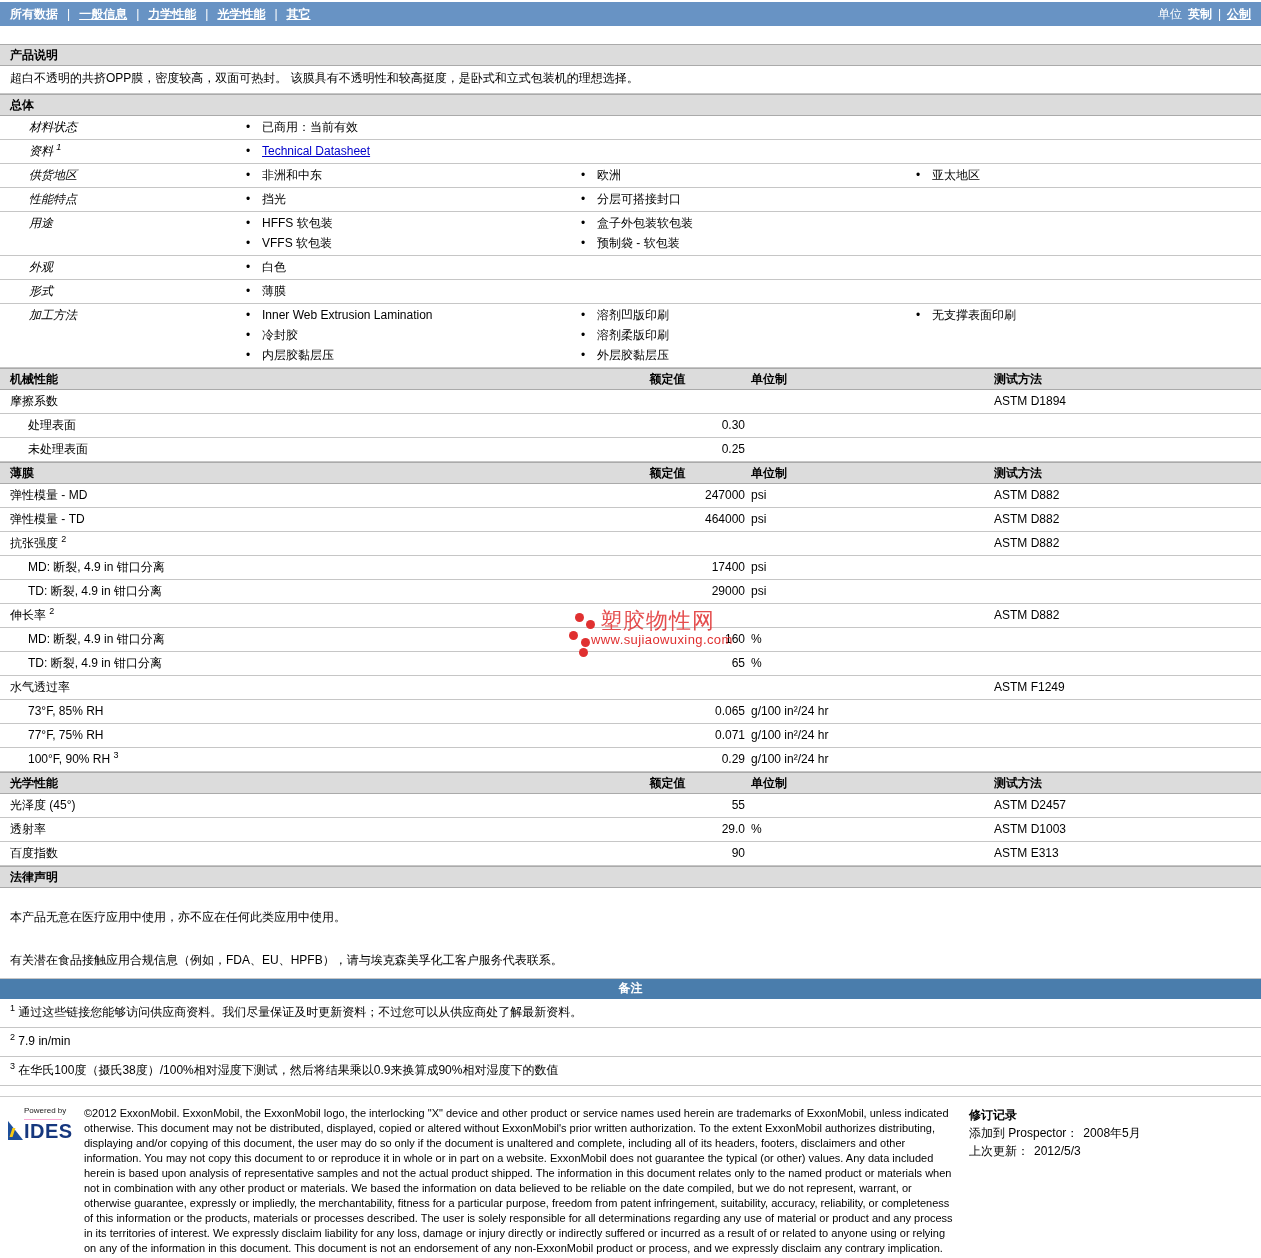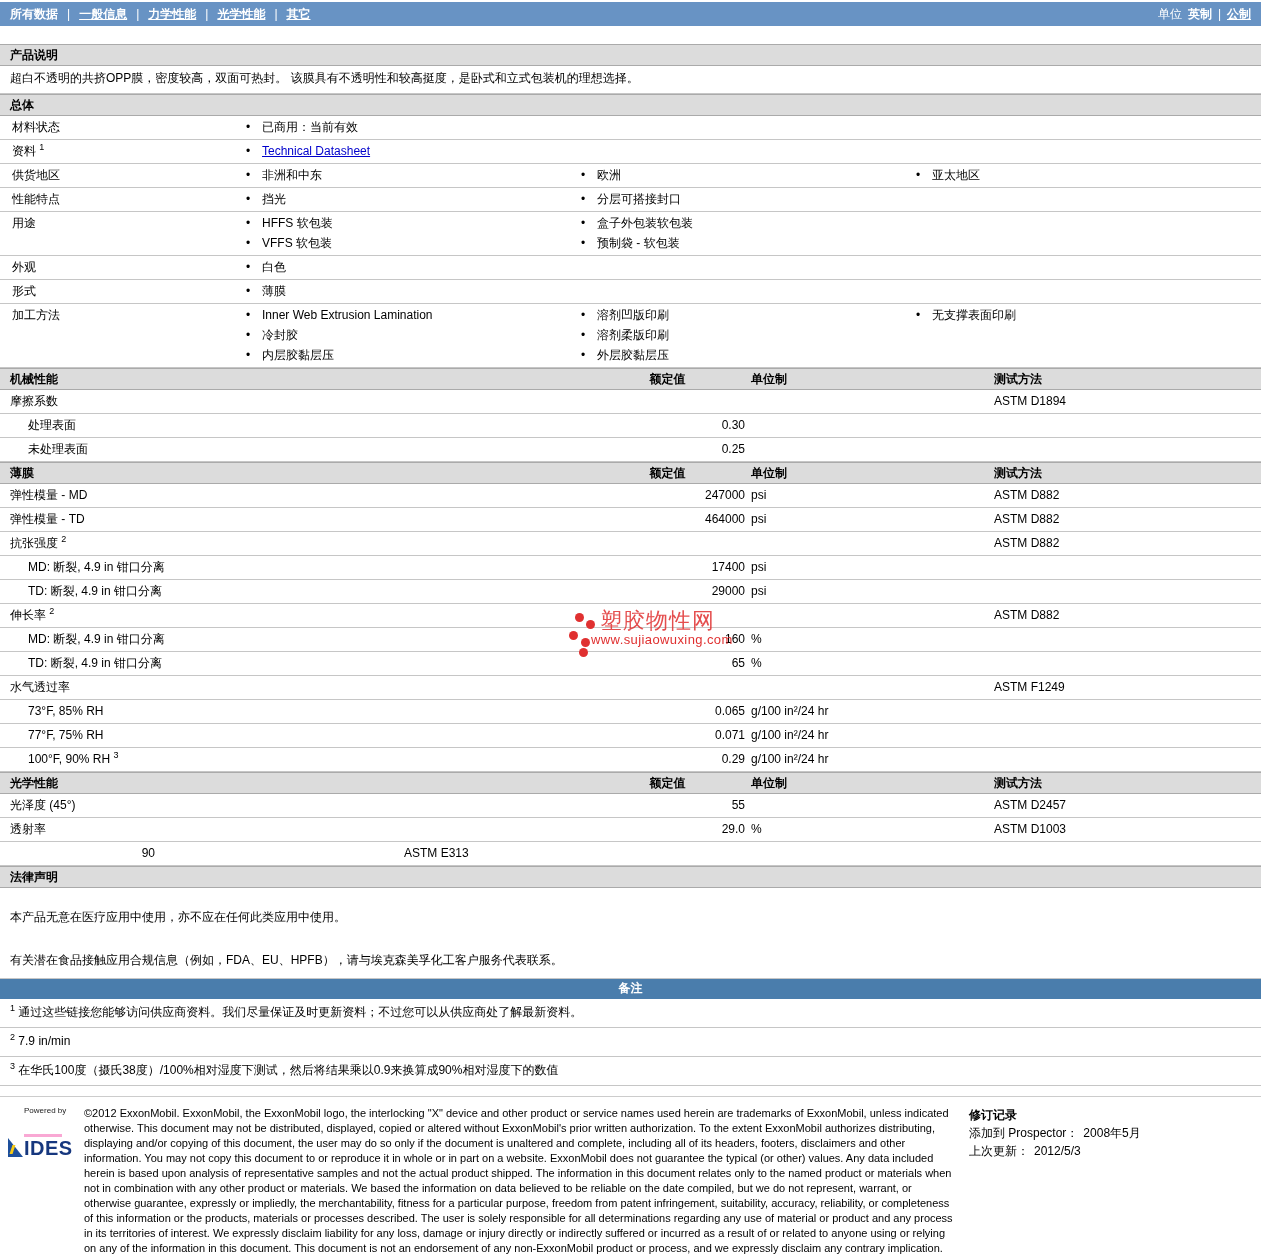--- a/index.html
+++ b/index.html
@@ -26,21 +26,21 @@
   .unit-alt { color:#fff; text-decoration:underline; cursor:pointer; }
 
   
   .section-header { background:var(--header-gray,#DCDCDC); font-weight:bold;
     padding:3px 10px 2px; border-top:1px solid #aaa; border-bottom:1px solid #aaa; }
 
   .text-row { padding:5px 10px 7px; border-bottom:1px solid #c6c6c6; }
 
   
   .gen-row { display:flex; border-bottom:1px solid #c6c6c6; padding:4px 0; }
-  .gen-label { width:246px; padding-left:12px; flex:none; }
+  .gen-label { width:246px; padding-left:29px; flex:none;font-style:italic; }
   .gen-cols { display:flex; flex:1; align-items:flex-start; }
   .gen-col { flex:none; }
   .gen-col.c0 { width:335px; }
   .gen-col.c1 { width:335px; }
   .gen-col.c2 { flex:1; }
   .bullet-item { display:flex; margin-bottom:5px; }
   .gen-col .bullet-item:last-child { margin-bottom:0; }
   .bullet { width:16px; flex:none; }
   .ds-link { color:#0000CC; text-decoration:underline; cursor:pointer; }
 
@@ -66,22 +66,22 @@
   .legal-box p + p { margin-top:28px; }
 
   
   .notes-banner { background:var(--banner-blue,#4A7DAC); color:#fff; font-weight:bold;
     text-align:center; padding:2px 0 3px; }
   .note-row { border-bottom:1px solid #c6c6c6; padding:6px 10px 7px; }
 
   
   .footer { display:flex; margin-top:10px; border-top:1px solid #ccc; padding:9px 8px 6px; }
   .ides { width:66px; flex:none; margin-right:10px; cursor:pointer; }
-  .pb { font-size:8px; line-height:9px; color:#222; border-bottom:3px solid #f9a8d4;
-    padding-bottom:19px; margin-left:16px; white-space:nowrap; width:38px; }
+  .pb { font-size:8px; line-height:9px; color:#222; border-bottom:1px solid #f9a8d4;
+    padding-bottom:4px; margin-left:16px; white-space:nowrap; width:38px; }
   .ides-row { display:flex; align-items:flex-end; margin-top:1px; }
   .tri { width:0; height:0; border-bottom:19px solid #1D4F9C; border-right:15px solid transparent;
     position:relative; flex:none; }
   .tri::after { content:""; position:absolute; left:3px; top:7px; width:3px; height:9px;
     background:#F6C913; transform:skewX(-18deg); }
   .ides-text { font-weight:bold; color:#16377E; font-size:20px; letter-spacing:0.5px;
     margin-left:1px; line-height:17px; }
   .footer-legal { flex:1; font-size:11px; line-height:15px; padding-right:14px; }
   .revision { width:284px; flex:none; line-height:18px; }
   .rev-h { font-weight:bold; }
@@ -407,20 +407,21 @@
         <span class="pr-unit"></span>
         <span class="pr-method">ASTM D2457</span>
       </div>
       <div class="prop-row">
         <span class="pr-name">透射率</span>
         <span class="pr-value">29.0</span>
         <span class="pr-unit">%</span>
         <span class="pr-method">ASTM D1003</span>
       </div>
       <div class="prop-row">
+        <span class="pr-name">百度指数</span>
         <span class="pr-value">90</span>
         <span class="pr-unit"></span>
         <span class="pr-method">ASTM E313</span>
       </div>
     </div>
 
   <div class="section-header">法律声明</div>
   <div class="legal-box">
     <p>本产品无意在医疗应用中使用，亦不应在任何此类应用中使用。</p>
     <p>有关潜在食品接触应用合规信息（例如，FDA、EU、HPFB），请与埃克森美孚化工客户服务代表联系。</p>

